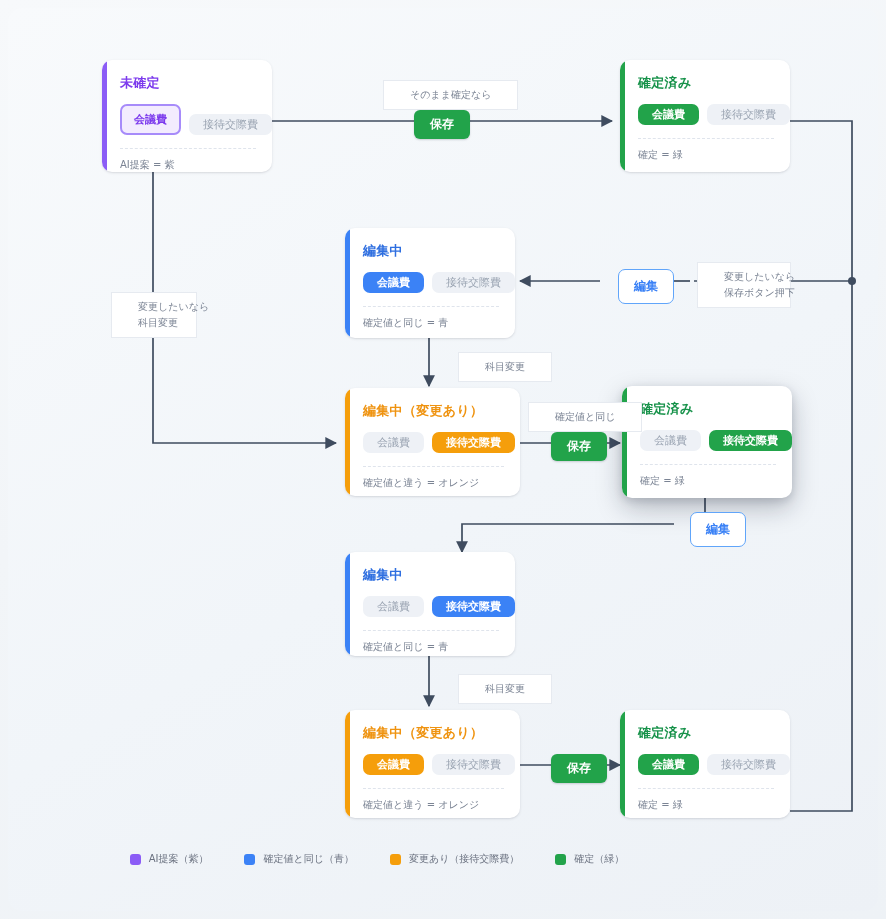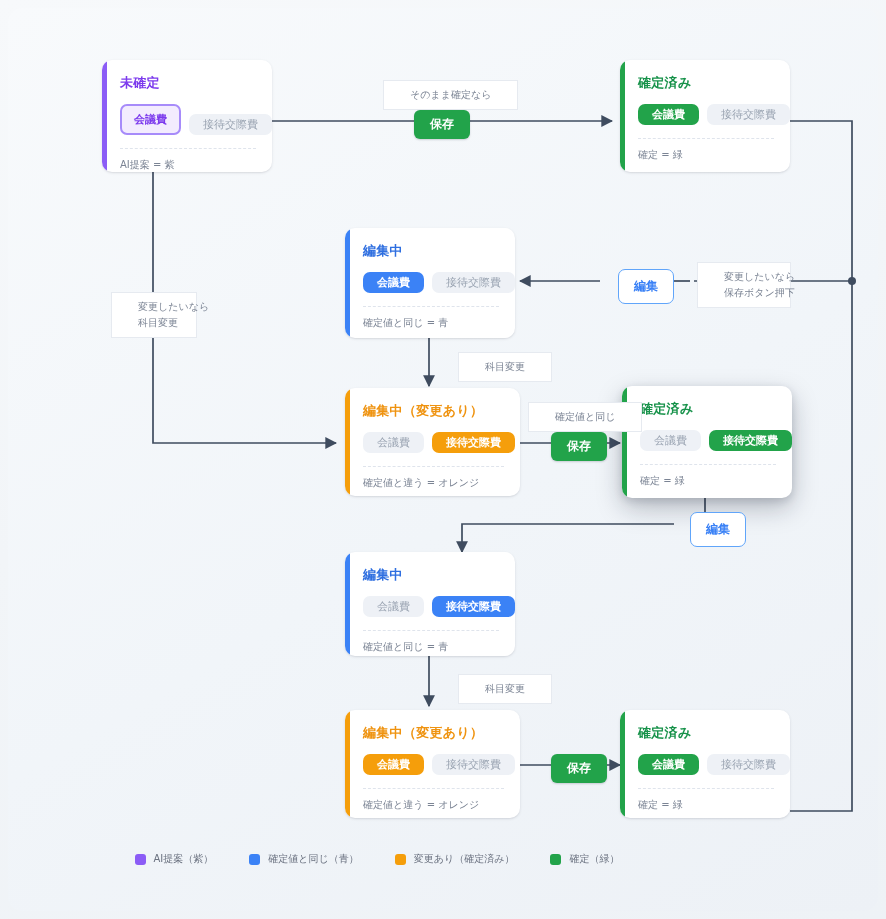--- a/index.html
+++ b/index.html
@@ -326,21 +326,21 @@
     <div class="legend-item">
       <span class="swatch" style="background:#8b5cf6"></span>
       <span>AI提案（紫）</span>
     </div>
     <div class="legend-item">
       <span class="swatch" style="background:#3b82f6"></span>
       <span>確定値と同じ（青）</span>
     </div>
     <div class="legend-item">
       <span class="swatch" style="background:#f59e0b"></span>
-      <span>変更あり（確定済み）</span>
+      <span>変更あり（接待交際費）</span>
     </div>
     <div class="legend-item">
       <span class="swatch" style="background:#22a34a"></span>
       <span>確定（緑）</span>
     </div>
   </div>
 
 </div>
 
 </body></html>

